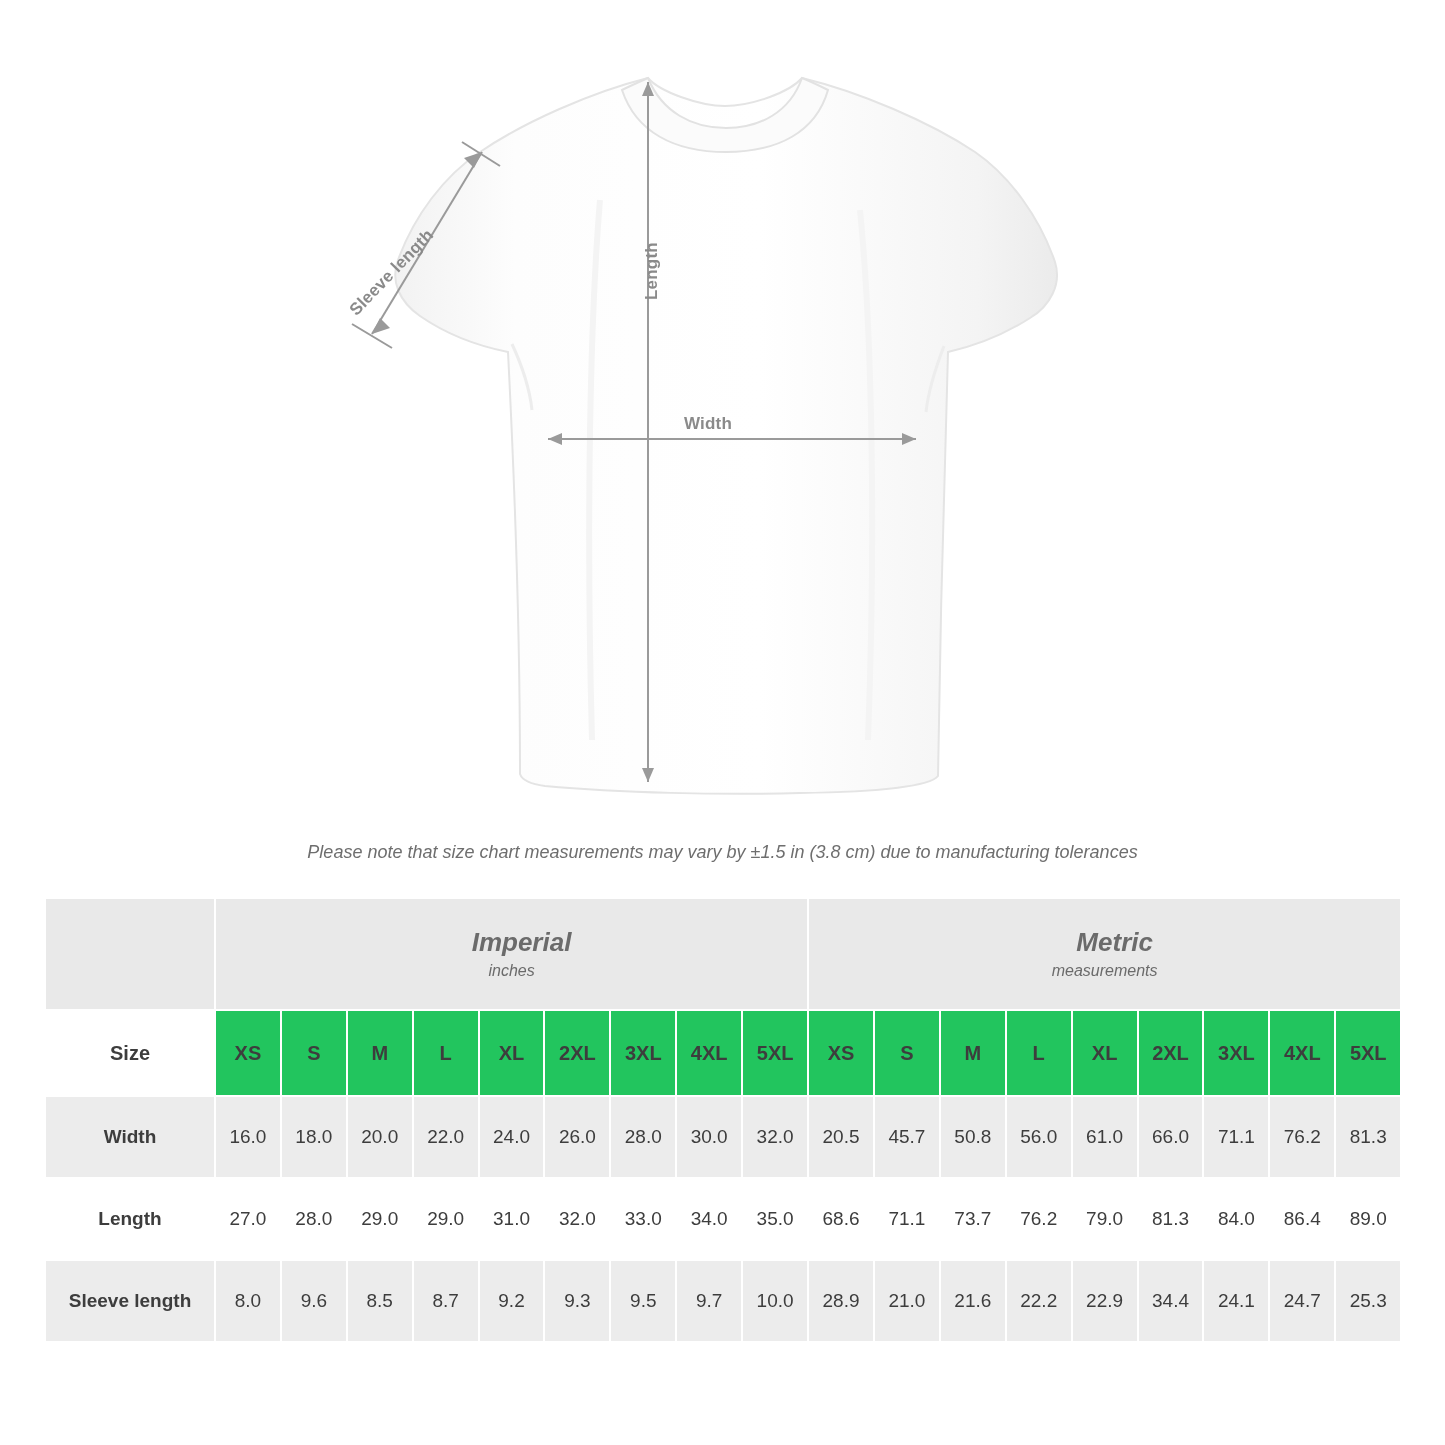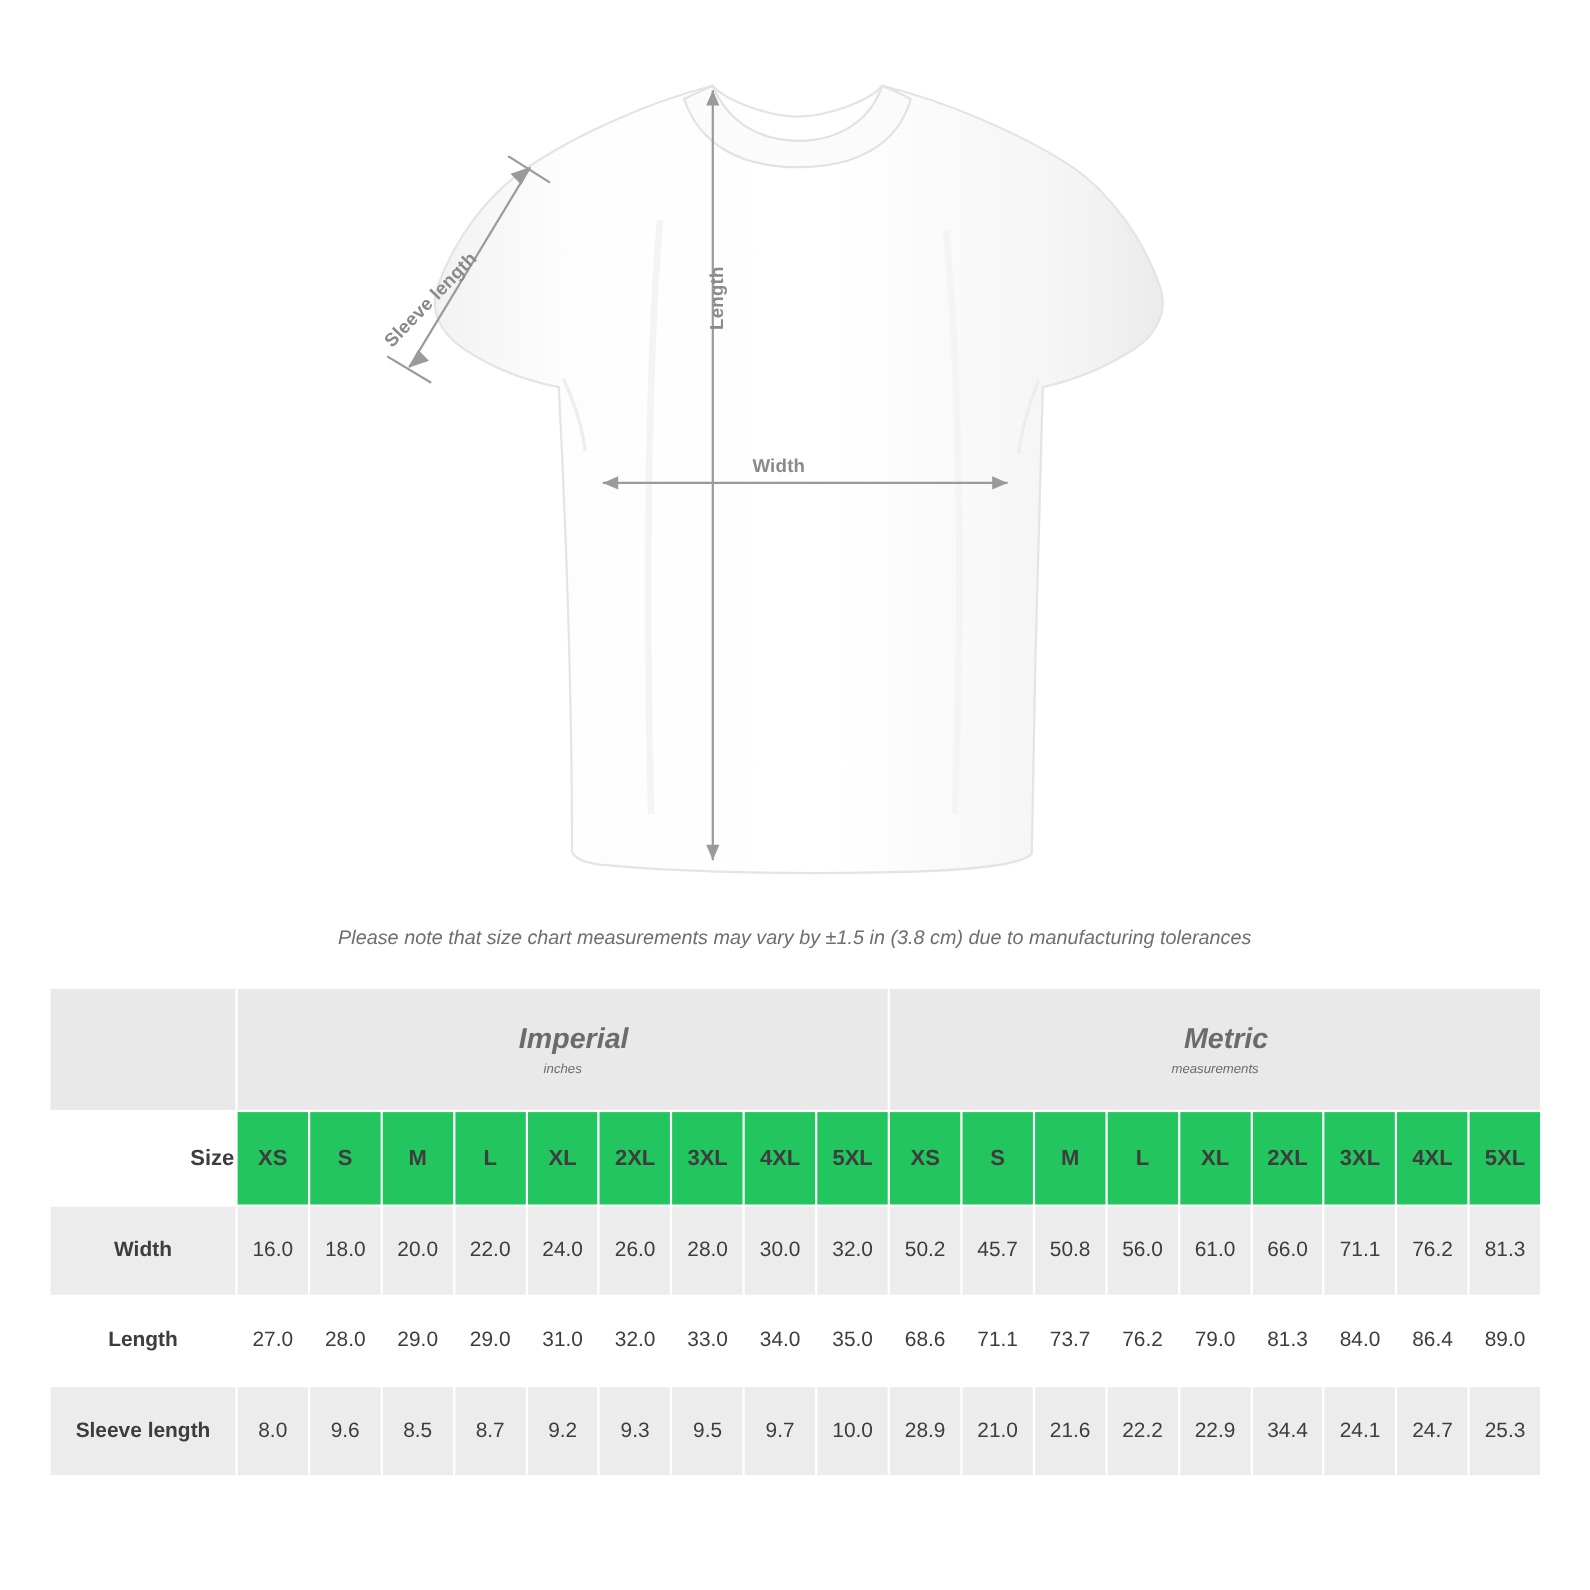--- a/index.html
+++ b/index.html
@@ -94,42 +94,41 @@
   }
   .unit-name {
     font-size: 26px;
     font-style: italic;
     font-weight: bold;
     color: #6b6b6b;
     line-height: 1.15;
     padding-left: 20px;
   }
   .unit-sub {
-    font-size: 12px;
+    font-size: 16px;
     font-style: italic;
     color: #6b6b6b;
     padding-top: 4px;
   }
   .corner-cell {
     background: #e9e9e9;
   }
 
   
   tr.header-row td {
     background: #22c55e;
     height: 82px;
     font-size: 20px;
     font-weight: bold;
     color: #3d3d3d;
   }
   tr.header-row td.rowlabel {
     background: #ffffff;
     font-size: 20px;
     font-weight: bold;
-    text-align: right;
   }
 
   
   tr.data-row td {
     height: 78px;
     font-size: 19px;
     color: #3d3d3d;
   }
   tr.row-shaded td { background: #ececec; }
   tr.row-plain td { background: #ffffff; }
@@ -275,21 +274,21 @@
           <td class="rowlabel">Width</td>
           <td>16.0</td>
           <td>18.0</td>
           <td>20.0</td>
           <td>22.0</td>
           <td>24.0</td>
           <td>26.0</td>
           <td>28.0</td>
           <td>30.0</td>
           <td>32.0</td>
-          <td>50.2</td>
+          <td>20.5</td>
           <td>45.7</td>
           <td>50.8</td>
           <td>56.0</td>
           <td>61.0</td>
           <td>66.0</td>
           <td>71.1</td>
           <td>76.2</td>
           <td>81.3</td>
         </tr>
         <tr class="data-row row-plain">

